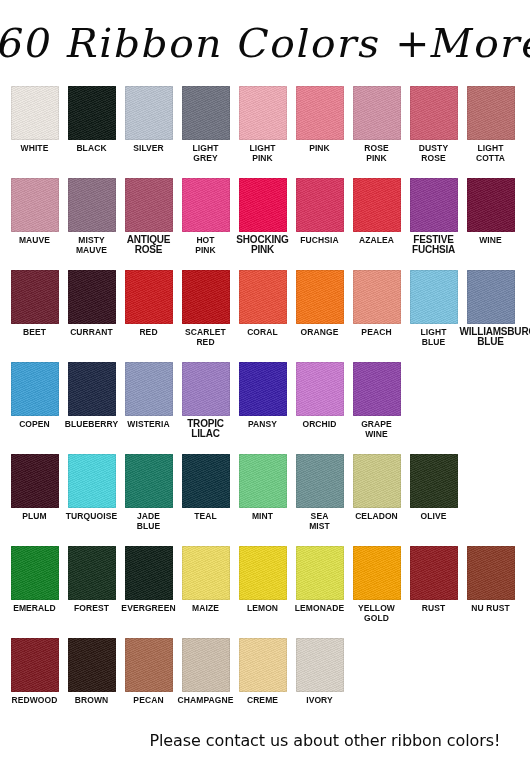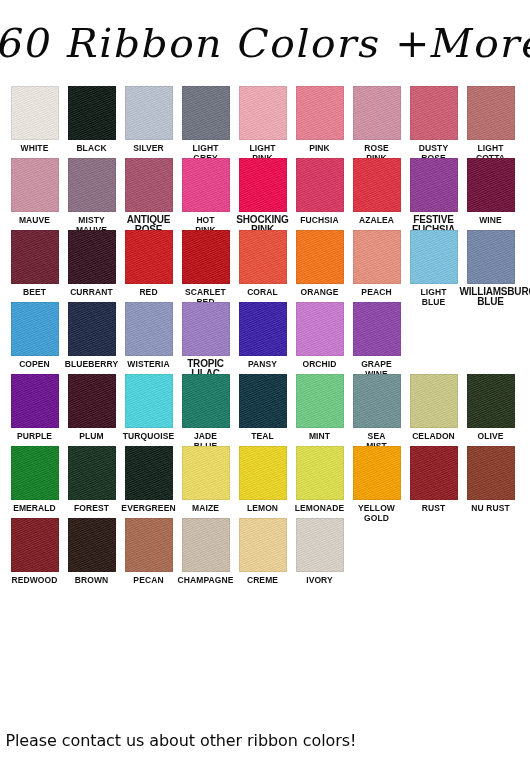--- a/index.html
+++ b/index.html
@@ -40,21 +40,21 @@
     transform: scaleX(1.02);
   }
 
   
   .rows {
     padding: 0 6px;
   }
   .row {
     display: flex;
     align-items: flex-start;
-    height: 72px;
+    height: 92px;
     gap: 0px;
   }
   .row.last { height: 80px; }
 
   .cell {
     width: 57px;
     flex: 0 0 57px;
     display: flex;
     flex-direction: column;
     align-items: center;
@@ -85,22 +85,22 @@
     width: 60px;
   }
   .label.tight { font-size: 10px; letter-spacing: -0.2px; width: 62px; }
 
   
   .footer {
     position: absolute;
     left: 0;
     right: 0;
     bottom: 10px;
-    text-align: left;
-    padding-right: 0;
+    text-align: right;
+    padding-right: 24px;
   }
   .footer-text {
     font-family: "DejaVu Sans", sans-serif;
     font-size: 16.5px;
     font-weight: 400;
     color: #0b0b0b;
     letter-spacing: -0.1px;
     transform: scaleX(0.97);
     display: inline-block;
   }
@@ -269,24 +269,20 @@
           <div class="label">ORCHID</div>
         </div>
         <div class="cell">
           <div class="swatch bordered" style="background-color: rgb(142, 69, 168);"></div>
           <div class="label">GRAPE
 WINE</div>
         </div>
       </div>
       <div class="row">
         <div class="cell">
-          <div class="swatch bordered" style="background-color: rgb(107, 16, 144);"></div>
-          <div class="label">PURPLE</div>
-        </div>
-        <div class="cell">
           <div class="swatch bordered" style="background-color: rgb(61, 16, 31);"></div>
           <div class="label">PLUM</div>
         </div>
         <div class="cell">
           <div class="swatch bordered" style="background-color: rgb(76, 213, 222);"></div>
           <div class="label">TURQUOISE</div>
         </div>
         <div class="cell">
           <div class="swatch bordered" style="background-color: rgb(26, 122, 100);"></div>
           <div class="label">JADE

